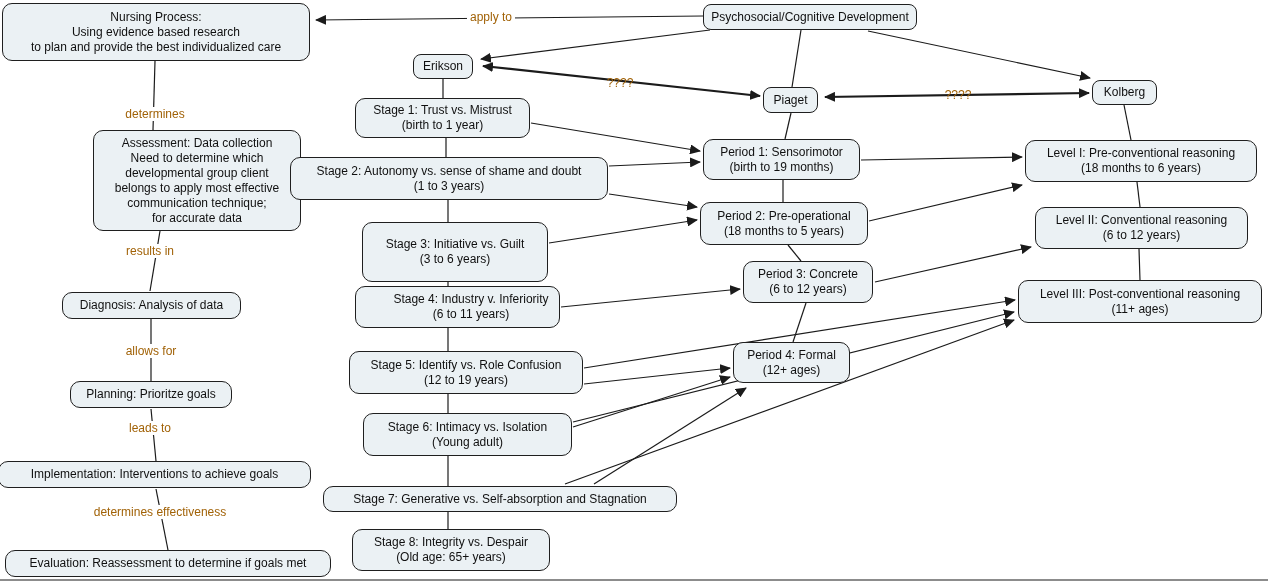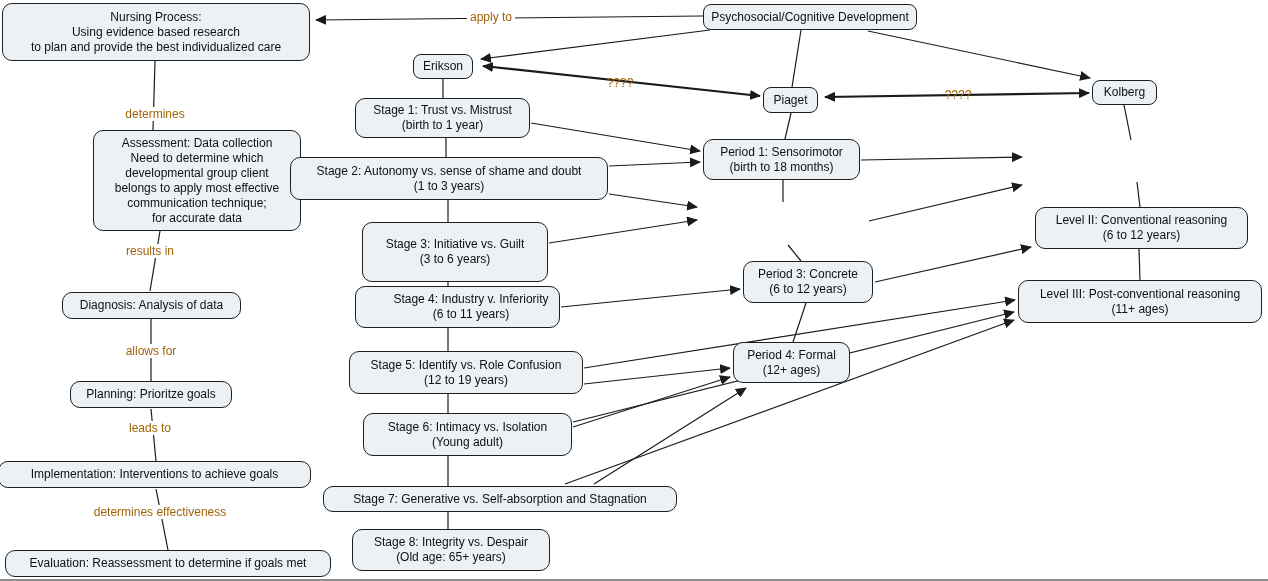--- a/index.html
+++ b/index.html
@@ -116,26 +116,30 @@
 (6 to 11 years)</div>
   <div class="node" style="left:349px;top:351px;width:234px;height:43px;">Stage 5: Identify vs. Role Confusion
 (12 to 19 years)</div>
   <div class="node" style="left:363px;top:413px;width:209px;height:43px;">Stage 6: Intimacy vs. Isolation
 (Young adult)</div>
   <div class="node" style="left:323px;top:486px;width:354px;height:26px;">Stage 7: Generative vs. Self-absorption and Stagnation</div>
   <div class="node" style="left:352px;top:529px;width:198px;height:42px;">Stage 8: Integrity vs. Despair
 (Old age: 65+ years)</div>
 
   <div class="node" style="left:703px;top:139px;width:157px;height:41px;">Period 1: Sensorimotor
-(birth to 18 months)</div>
+(birth to 19 months)</div>
+  <div class="node" style="left:700px;top:202px;width:168px;height:43px;">Period 2: Pre-operational
+(18 months to 5 years)</div>
   <div class="node" style="left:743px;top:261px;width:130px;height:42px;">Period 3: Concrete
 (6 to 12 years)</div>
   <div class="node" style="left:733px;top:342px;width:117px;height:41px;">Period 4: Formal
 (12+ ages)</div>
 
+  <div class="node" style="left:1025px;top:140px;width:232px;height:42px;">Level I: Pre-conventional reasoning
+(18 months to 6 years)</div>
   <div class="node" style="left:1035px;top:207px;width:213px;height:42px;">Level II: Conventional reasoning
 (6 to 12 years)</div>
   <div class="node" style="left:1018px;top:280px;width:244px;height:43px;">Level III: Post-conventional reasoning
 (11+ ages)</div>
 
   <div class="elabel" style="left:491px;top:17px;">apply to</div>
   <div class="elabel" style="left:155px;top:114px;">determines</div>
   <div class="elabel" style="left:150px;top:251px;">results in</div>
   <div class="elabel" style="left:151px;top:351px;">allows for</div>
   <div class="elabel" style="left:150px;top:428px;">leads to</div>

